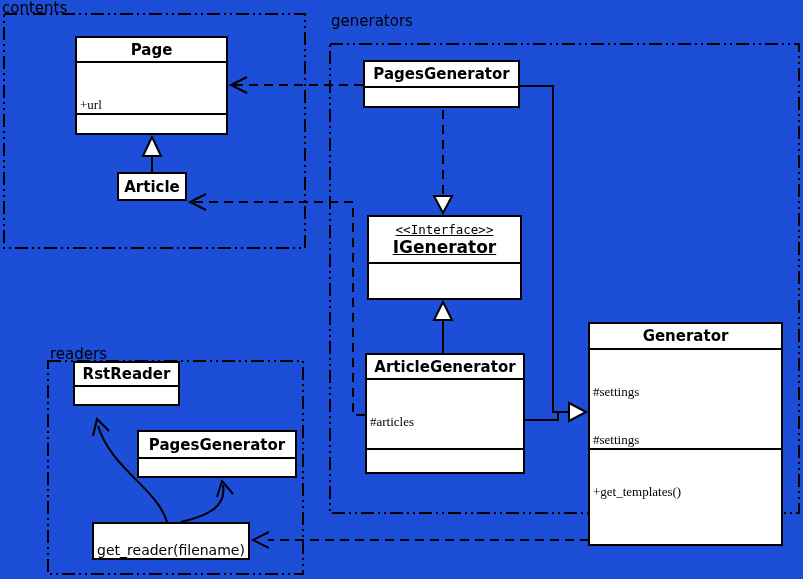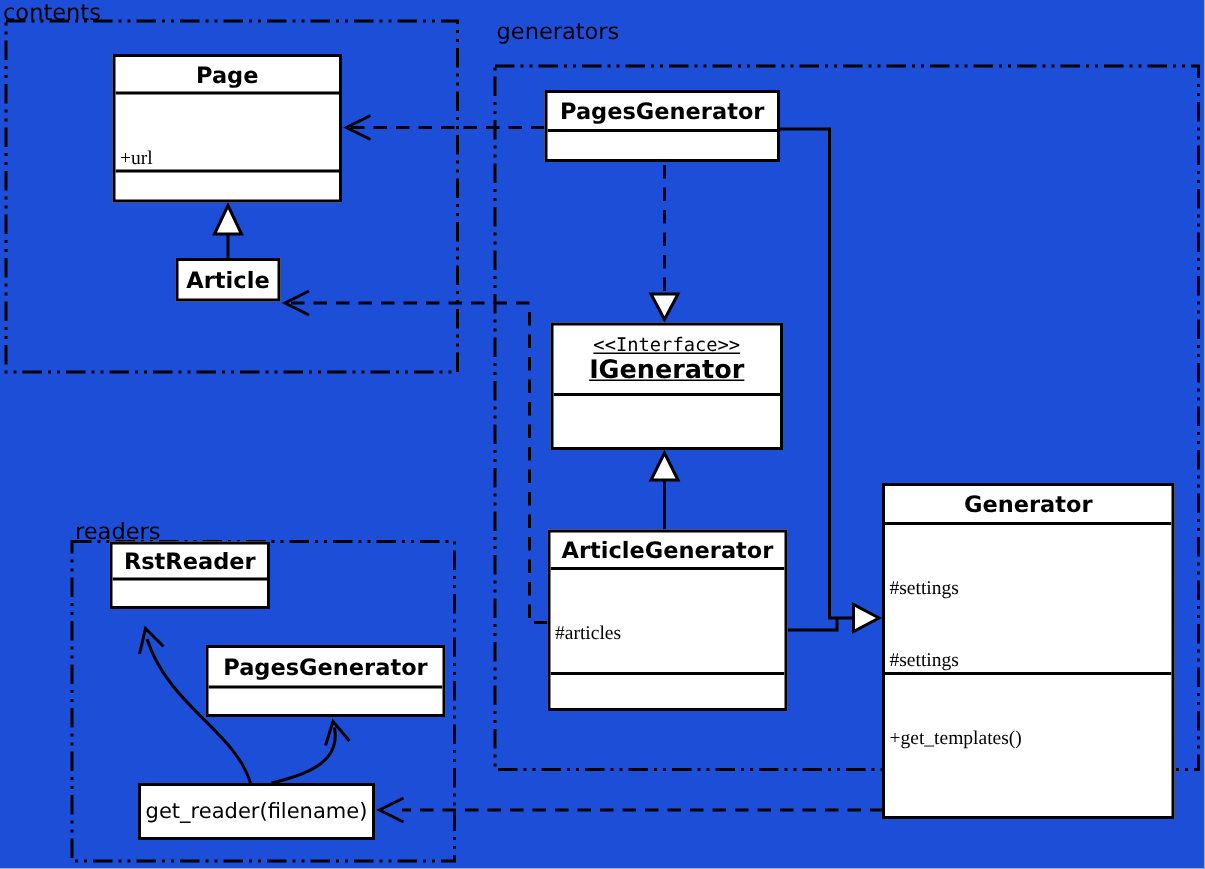--- a/index.html
+++ b/index.html
@@ -39,21 +39,21 @@
     border-top:2px solid #000;
     font-family:Liberation Serif, serif;
     font-size:13px;line-height:16.6px;
     padding:1px 3px;white-space:pre;
     flex:0 0 auto;box-sizing:border-box;overflow:hidden;
   }
   .members.grow{flex:1 1 auto;}
   .members.tight{line-height:16.3px;}
   .plain-node{
     position:absolute;z-index:1;background:#fff;border:2px solid #000;
-    box-sizing:border-box;display:flex;align-items:center;justify-content:center;
+    box-sizing:border-box;display:flex;align-items:flex-end;justify-content:center;
     font-size:14px;
   }
 </style>
 </head>
 <body>
 
 <div id="canvas">
 
   <svg id="wires" width="803" height="579" viewBox="0 0 803 579">
 

